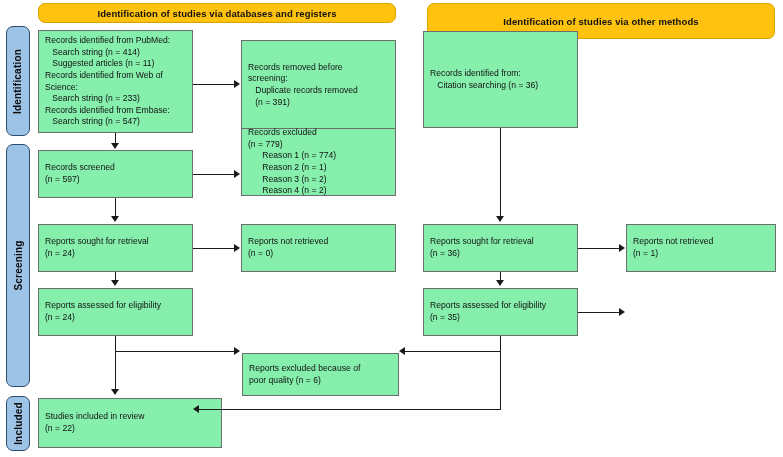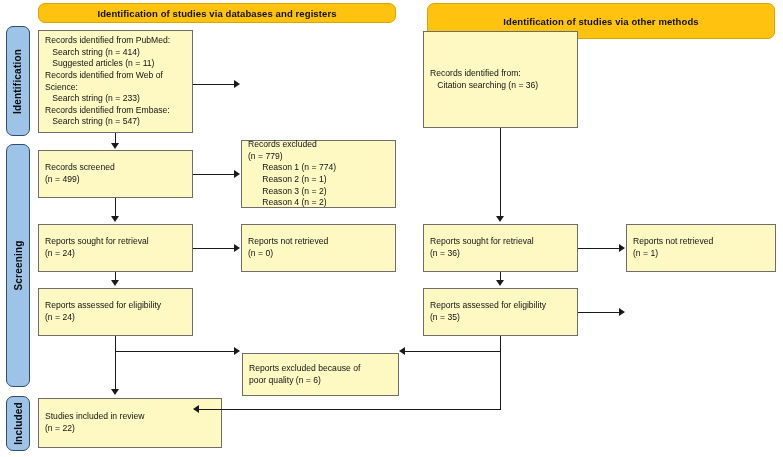--- a/index.html
+++ b/index.html
@@ -36,21 +36,21 @@
     border-radius:7px;
     box-sizing:border-box;
     display:flex;align-items:center;justify-content:center;
     font-size:9.5px;font-weight:bold;color:#111;
     letter-spacing:.1px;
   }
 
   
   .box{
     position:absolute;
-    background:#fef9c3;
+    background:#86efac;
     border:1.2px solid #6d6d6d;
     box-sizing:border-box;
     display:flex;align-items:center;
     padding:0 6px;
   }
   .box .txt{
     font-size:8.6px;
     line-height:11.6px;
     color:#111;
     white-space:pre-wrap;
@@ -87,27 +87,33 @@
     <div class="txt">Records identified from PubMed:
    Search string (n = 414)
    Suggested articles (n = 11)
 Records identified from Web of
 Science:
    Search string (n = 233)
 Records identified from Embase:
    Search string (n = 547)</div>
   </div>
 
+  <div class="box" style="left:241px;top:40px;width:155px;height:90px;">
+    <div class="txt">Records removed before
+screening:
+   Duplicate records removed
+   (n = 391)</div>
+  </div>
 
   <div class="box" style="left:38px;top:150px;width:155px;height:48px;">
     <div class="txt">Records screened
-(n = 499)</div>
-  </div>
-
-  <div class="box" style="left:241px;top:140px;width:155px;height:68px;">
+(n = 597)</div>
+  </div>
+
+  <div class="box" style="left:241px;top:128px;width:155px;height:68px;">
     <div class="txt">Records excluded
 (n = 779)
       Reason 1 (n = 774)
       Reason 2 (n = 1)
       Reason 3 (n = 2)
       Reason 4 (n = 2)</div>
   </div>
 
   <div class="box" style="left:38px;top:224px;width:155px;height:48px;">
     <div class="txt">Reports sought for retrieval

